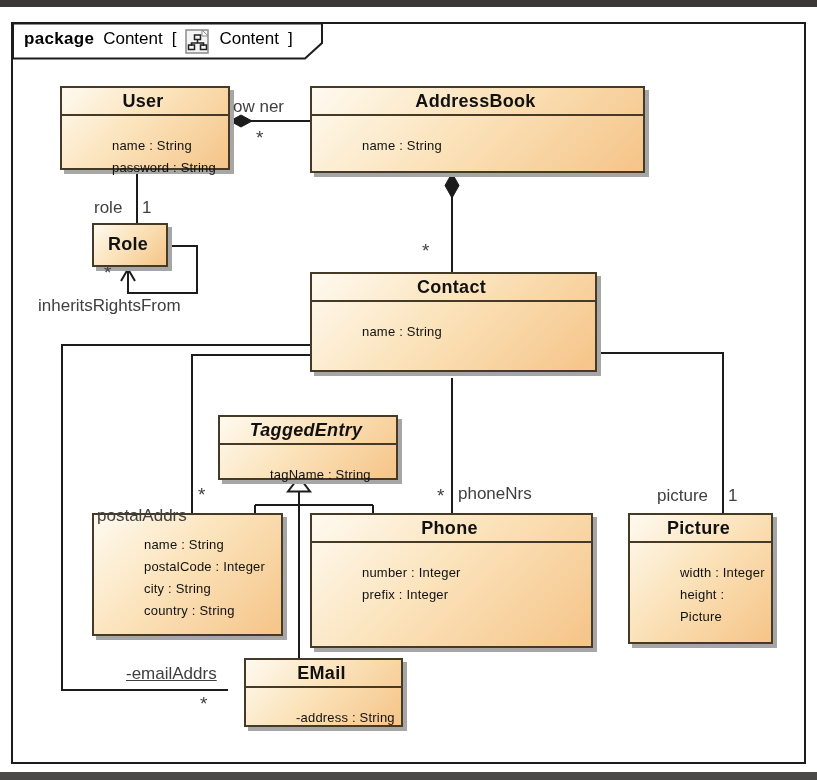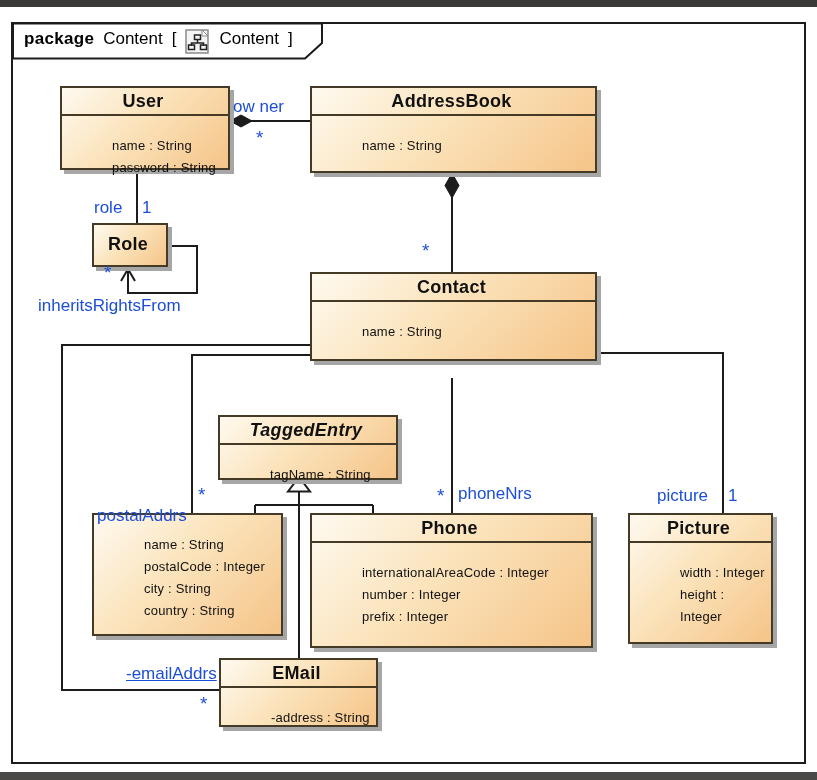--- a/index.html
+++ b/index.html
@@ -14,21 +14,21 @@
             gap:9px;font-size:17px;color:#000;}
   .tab-text .kw{font-weight:bold;letter-spacing:0.3px;}
   .cls{position:absolute;box-sizing:border-box;z-index:2;
        background:linear-gradient(135deg,#fefaf0 0%,#fbe3bb 45%,#f5c488 100%);
        border:2px solid #443a26;box-shadow:4px 4px 0 #a6a6a6;}
   .cls-title{font-weight:bold;font-size:18px;text-align:center;padding:3px 4px 2px 0;
              border-bottom:2px solid #443a26;letter-spacing:0.3px;}
   .cls.title-only .cls-title{border-bottom:none;padding-top:9px;}
   .cls.abstract .cls-title{font-style:italic;}
   .cls-attrs{padding:19px 6px;font-size:13px;line-height:22px;letter-spacing:0.2px;margin-left:44px;}
-  .lbl{position:absolute;z-index:3;font-size:17px;white-space:nowrap;color:#1d4ed8;}
+  .lbl{position:absolute;z-index:3;font-size:17px;white-space:nowrap;color:#404040;}
   .mult{font-size:19px;}
 </style>
 </head>
 <body>
 
 <div class="canvas">
 
   <div class="top-bar"></div>
   <div class="frame"></div>
 
@@ -110,32 +110,32 @@
   </div>
 
   <div class="cls" style="left:60px;top:86px;width:170px;height:84px;">
     <div class="cls-title">User</div>
     <div class="cls-attrs">
       <div>name : String</div>
       <div>password : String</div>
     </div>
   </div>
 
-  <div class="cls" style="left:310px;top:86px;width:287px;height:87px;">
+  <div class="cls" style="left:310px;top:86px;width:335px;height:87px;">
     <div class="cls-title">AddressBook</div>
     <div class="cls-attrs">
       <div>name : String</div>
     </div>
   </div>
 
   <div class="cls title-only" style="left:92px;top:223px;width:76px;height:44px;">
     <div class="cls-title">Role</div>
   </div>
 
-  <div class="cls" style="left:310px;top:272px;width:287px;height:89px;">
+  <div class="cls" style="left:310px;top:272px;width:287px;height:100px;">
     <div class="cls-title">Contact</div>
     <div class="cls-attrs">
       <div>name : String</div>
     </div>
   </div>
 
   <div class="cls abstract" style="left:218px;top:415px;width:180px;height:65px;">
     <div class="cls-title">TaggedEntry</div>
     <div class="cls-attrs">
       <div>tagName : String</div>
@@ -147,35 +147,34 @@
       <div>name : String</div>
       <div>postalCode : Integer</div>
       <div>city : String</div>
       <div>country : String</div>
     </div>
   </div>
 
   <div class="cls" style="left:310px;top:513px;width:283px;height:135px;">
     <div class="cls-title">Phone</div>
     <div class="cls-attrs">
-      <div>internationalAreaCode : Integer</div>
       <div>number : Integer</div>
       <div>prefix : Integer</div>
     </div>
   </div>
 
   <div class="cls" style="left:628px;top:513px;width:145px;height:131px;">
     <div class="cls-title">Picture</div>
     <div class="cls-attrs">
       <div>width : Integer</div>
-      <div>height : Integer</div>
-    </div>
-  </div>
-
-  <div class="cls" style="left:219px;top:658px;width:159px;height:69px;">
+      <div>height : Picture</div>
+    </div>
+  </div>
+
+  <div class="cls" style="left:244px;top:658px;width:159px;height:69px;">
     <div class="cls-title">EMail</div>
     <div class="cls-attrs">
       <div>-address : String</div>
     </div>
   </div>
 
   <div class="lbl" style="left:233px;top:97px;">ow ner</div>
   <div class="lbl mult" style="left:256px;top:127px;">*</div>
 
   <div class="lbl mult" style="left:422px;top:240px;">*</div>

